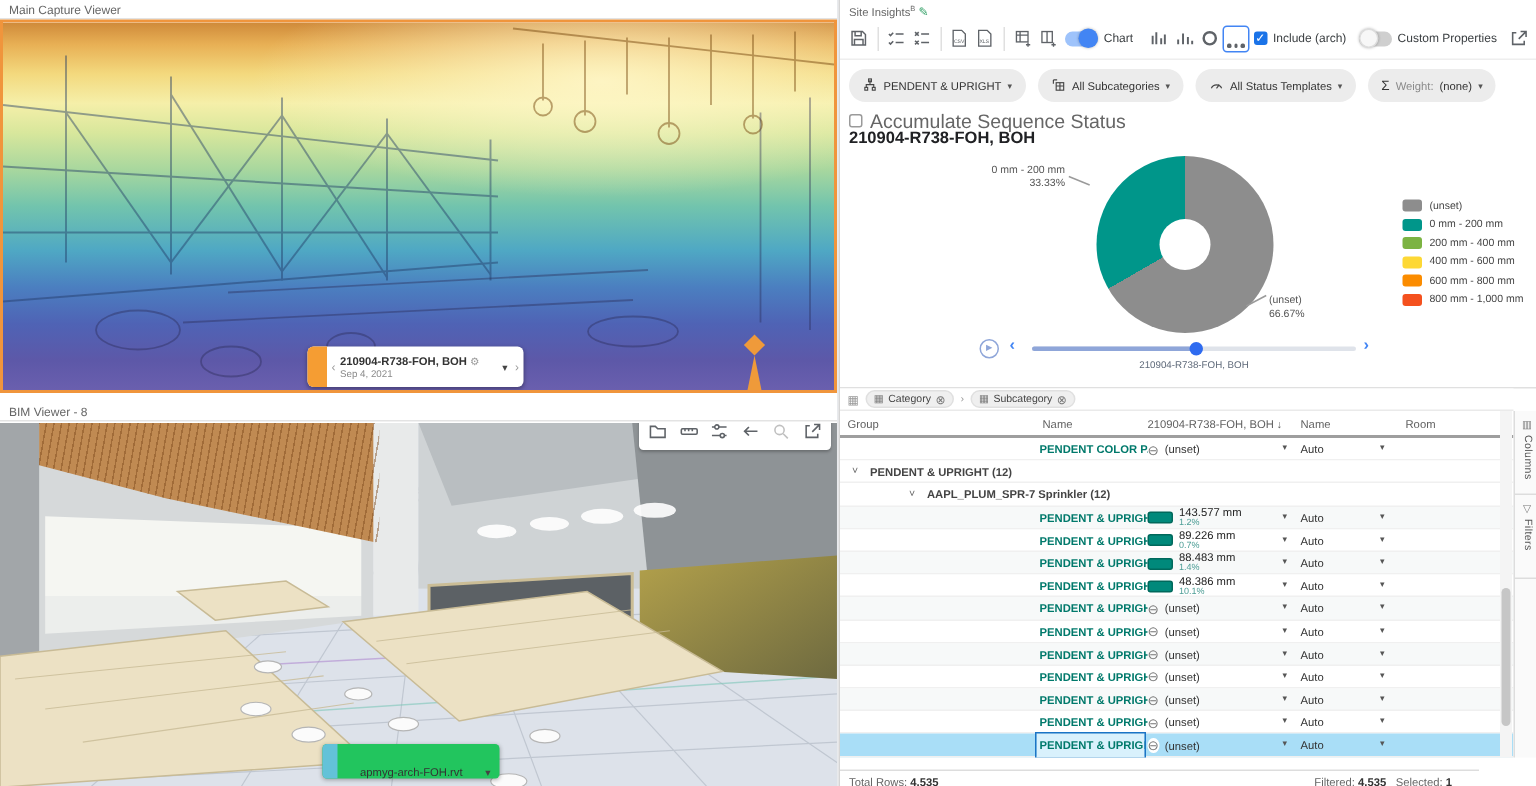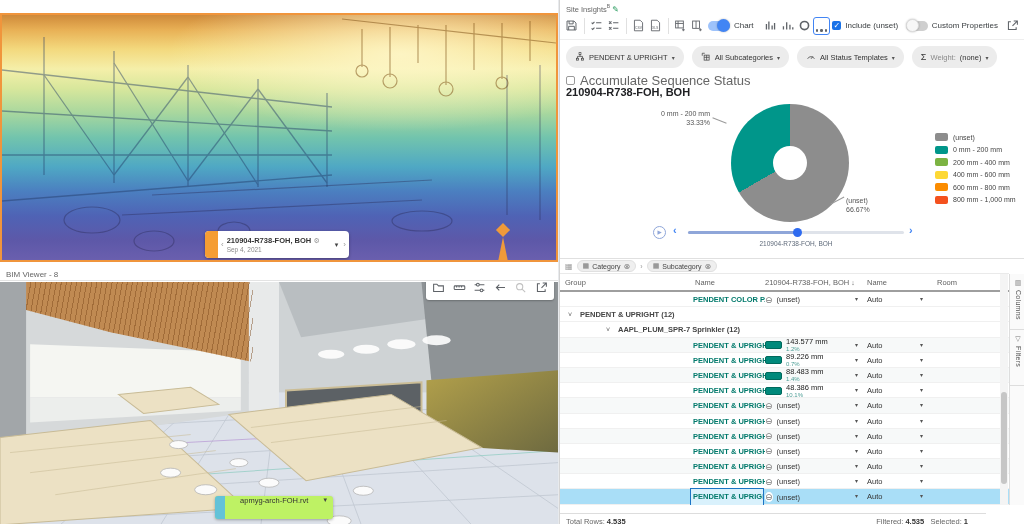--- a/index.html
+++ b/index.html
@@ -37,22 +37,22 @@
   .bim-header { top:268px; }
   .bim-viewport { position:absolute; left:0; top:282px; width:558px; height:242px; overflow:hidden; background:#dde2ea; cursor:grab; }
   .wood-slats { position:absolute; inset:0;
     background:repeating-linear-gradient(100deg, rgba(122,70,25,.45) 0 1px, rgba(0,0,0,0) 1px 5px);
     clip-path:polygon(26px 0, 253px 0, 253px 80px, 110px 50px, 26px 28px); }
   .bim-toolbar { position:absolute; right:4px; top:-6px; width:128px; height:24px; background:#fff;
     border-radius:3px; box-shadow:0 1px 2px rgba(0,0,0,.25); display:flex; align-items:center; justify-content:space-evenly; }
   .bim-toolbar button { background:none; border:none; width:16px; height:16px; padding:1px; cursor:pointer; color:#5f6368; }
   .bim-toolbar button.dim { color:#c0c0c0; }
   .bim-toolbar svg { width:13px; height:13px; }
-  .model-pill { position:absolute; left:215px; top:214px; width:118px; height:23px; background:#bef264;
-    border-radius:3px; box-shadow:0 1px 3px rgba(0,0,0,.3); display:flex; align-items:flex-start; }
+  .model-pill { position:absolute; left:215px; top:214px; width:118px; height:23px; background:#22c55e;
+    border-radius:3px; box-shadow:0 1px 3px rgba(0,0,0,.3); display:flex; align-items:flex-end; }
   .model-accent { width:10px; height:23px; background:#63c2d8; border-radius:3px 0 0 3px; flex:0 0 10px; }
   .model-label { flex:1; font-size:7.5px; color:#333; text-align:center; }
   .model-caret { font-size:7px; color:#444; padding-right:6px; }
 
   
   .right-col { position:absolute; left:559px; top:0; width:465px; height:524px; background:#fff; border-left:1px solid #d5d5d5; }
   .insights-title { position:absolute; left:6px; top:0; height:12px; font-size:7.5px; color:#666; line-height:12px; }
   .insights-title sup { font-size:5px; }
   .edit-pencil { color:#2e9e63; font-size:8px; }
 
@@ -165,20 +165,21 @@
   .gf-b { font-weight:bold; color:#333; }
   .gf-powered { position:absolute; right:18px; top:13px; font-size:5px; color:#aaa; }
 </style>
 </head>
 <body>
 
 <div class="app">
 
   <div class="left-col">
 
+    <div class="panel-header" style="top:0">Main Capture Viewer</div>
     <div class="capture-viewport">
       <div class="pc-base"></div>
       <svg class="pc-svg" viewBox="0 0 554 245">
         <g stroke="#223a66" stroke-width="1.3" fill="none" opacity="0.45">
           <path d="M0,55 L330,92"></path>
             <path d="M0,96 L330,116"></path>
             <path d="M0,140 L330,140"></path>
             <path d="M0,186 L330,160"></path>
           <path d="M42,22 L42,160"></path>
             <path d="M112,36 L112,168"></path>
@@ -405,21 +406,21 @@
             <circle cx="8" cy="8" r="5"></circle>
           </svg></button>
       <button class="ico ico-box-selected" style="width:24px;height:18px">
         <span class="dots3">
             <i></i>
             <i></i>
             <i></i>
           </span></button>
       <div style="width:8px"></div>
       <div class="cb checked">✓</div>
-      <span class="tb-label">Include (unset)</span>
+      <span class="tb-label">Include (arch)</span>
       <div style="width:6px"></div>
       <div class="toggle off">
           <div class="knob"></div>
         </div>
       <span class="tb-label">Custom Properties</span>
       <button class="ico" style="margin-left:auto;margin-right:4px">
         <svg viewBox="0 0 16 16" stroke="currentColor" fill="none" stroke-width="1.3">
             <path d="M6 3.5H3v9.5h9.5V10 M9.5 2.5H14V7 M13.5 3L8 8.5"></path>
           </svg></button>
     </div>

